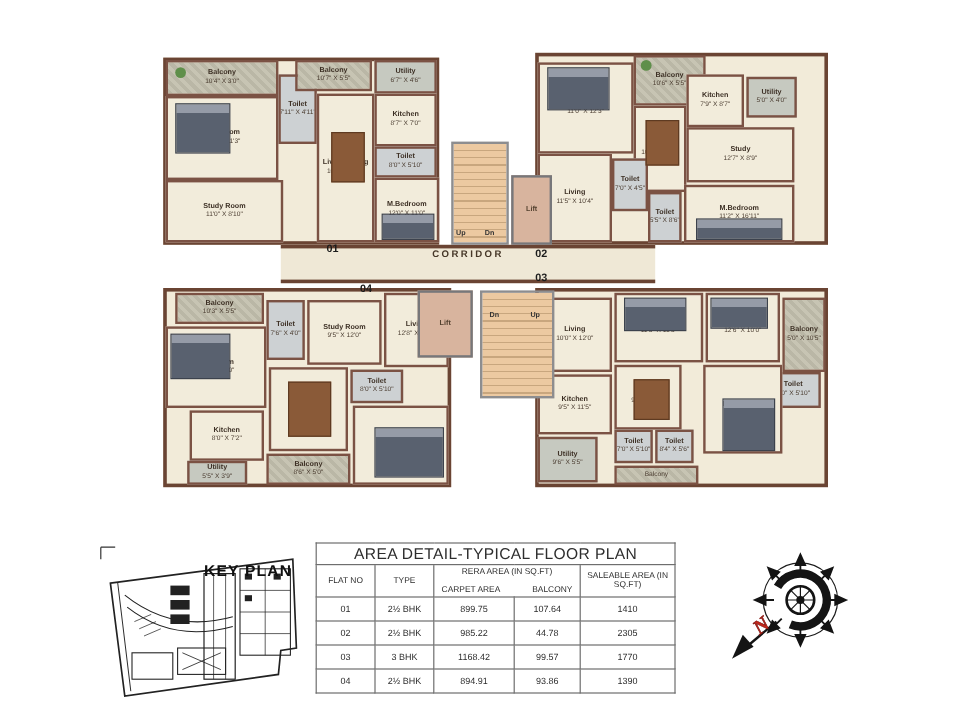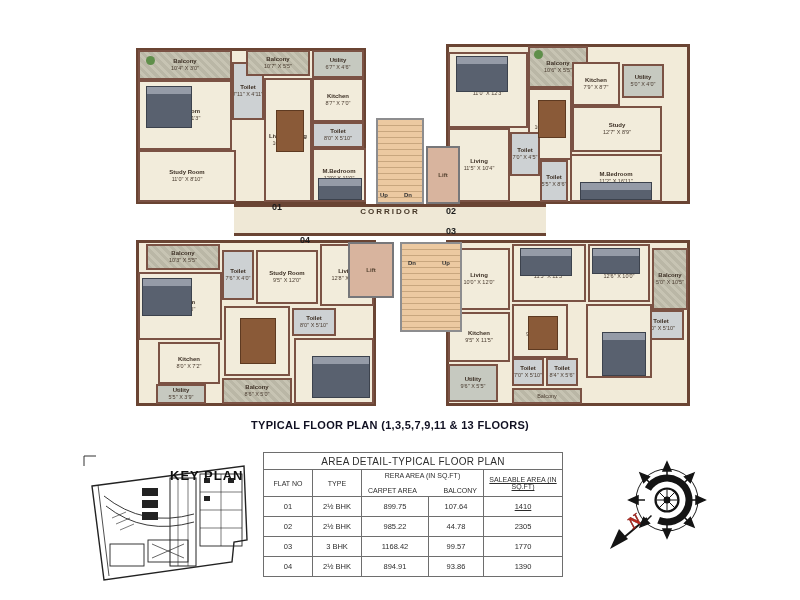--- a/index.html
+++ b/index.html
@@ -30,27 +30,27 @@
   
   .plan-title{position:absolute;top:419px;left:0;width:780px;text-align:center;font-size:11px;font-weight:bold;
         color:#101022;letter-spacing:.3px;}
   
   .keyplan{position:absolute;left:82px;top:452px;width:185px;height:145px;}
   .keyplan .kp-label{position:absolute;left:88px;top:16px;font-size:13px;font-weight:bold;color:#101010;letter-spacing:1px;}
   
   .area-table{position:absolute;left:263px;top:452px;border-collapse:collapse;background:#fff;}
   .area-table td,.area-table th{border:1px solid #6e6e6e;color:#2d2d2d;font-weight:normal;text-align:center;
         padding:1px 3px;font-size:7px;}
-  .area-table .tbl-title{font-size:10px;height:14px;letter-spacing:.3px;}
+  .area-table .tbl-title{font-size:13px;height:14px;letter-spacing:.3px;}
   .area-table .hdr{height:20px;}
   .area-table td.data{height:17px;font-size:7.5px;}
   .area-table .rera-cell{padding:2px 2px;}
   .rera-top{margin-bottom:8px;}
   .rera-bottom{display:flex;justify-content:space-between;padding:0 4px;}
-  .col-flat{width:42px;} .col-type{width:42px;} .col-carpet{width:60px;} .col-balcony{width:48px;} .col-sale{width:72px;text-decoration:underline;}
+  .col-flat{width:42px;} .col-type{width:42px;} .col-carpet{width:60px;} .col-balcony{width:48px;} .col-sale{width:72px;}
   
   .compass{position:absolute;left:605px;top:456px;width:115px;height:105px;}
 </style>
 </head>
 <body>
 
 <div id="page">
 
   <div>
 
@@ -265,21 +265,20 @@
     <div class="stair" style="left:400px;top:242px;width:62px;height:90px"></div>
     <span class="updn" style="left:408px;top:260px">Dn</span>
     <span class="updn" style="left:442px;top:260px">Up</span>
 
     <span class="unitnum" style="left:272px;top:202px">01</span>
     <span class="unitnum" style="left:446px;top:206px">02</span>
     <span class="unitnum" style="left:446px;top:226px">03</span>
     <span class="unitnum" style="left:300px;top:235px">04</span>
   </div>
 
-  <div class="plan-title">TYPICAL FLOOR PLAN (1,3,5,7,9,11 &amp; 13 FLOORS)</div>
 
   <div class="keyplan">
     <svg width="185" height="145" viewBox="0 0 185 145">
       <path d="M2,4 L2,14 M2,4 L14,4" stroke="#333" stroke-width="1" fill="none"></path>
       <path d="M10,34 L162,14 L165,88 L152,90 L150,110 L22,128 Z" fill="none" stroke="#222" stroke-width="1.4"></path>
       <path d="M16,33 L27,124" fill="none" stroke="#222" stroke-width="0.8"></path>
       <path d="M22,44 Q62,76 112,62" fill="none" stroke="#222" stroke-width="0.9"></path>
       <path d="M24,54 Q62,84 112,70" fill="none" stroke="#222" stroke-width="0.9"></path>
       <rect x="88" y="26" width="26" height="88" fill="none" stroke="#222" stroke-width="1"></rect>
       <line x1="96" y1="26" x2="96" y2="114" stroke="#222" stroke-width="0.6"></line>

